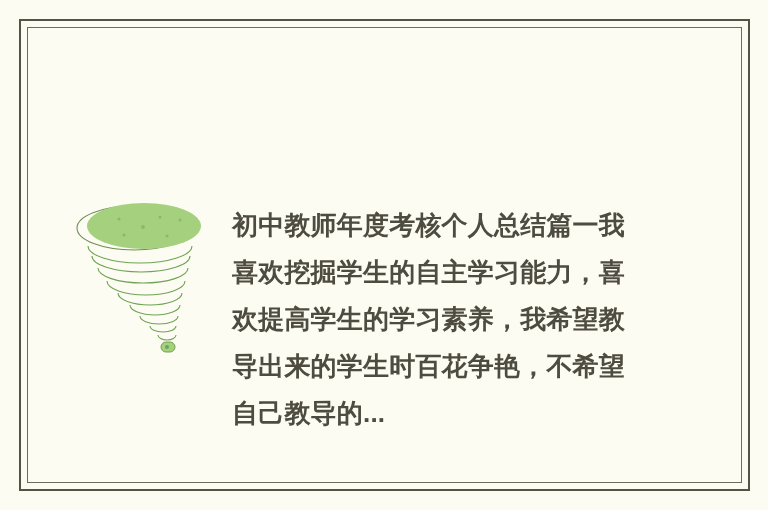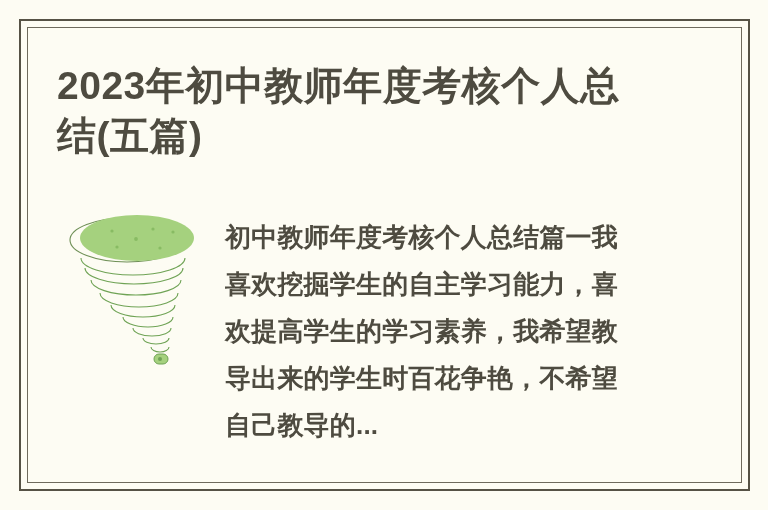--- a/index.html
+++ b/index.html
@@ -56,24 +56,25 @@
     line-height: 50px;
     letter-spacing: 0.5px;
     color: #4E4B40;
     white-space: pre-line;
   }
 
   
   .content {
     position: absolute;
     left: 57px;
-    top: 208px;
+    top: 196px;
     width: 600px;
     display: flex;
     align-items: flex-start;
+    justify-content: center;
   }
 
   .thumb {
     flex: 0 0 auto;
     width: 150px;
     height: 170px;
     margin-right: 18px;
   }
   .thumb svg {
     display: block;
@@ -94,21 +95,20 @@
   }
 </style>
 </head>
 <body>
 
 <div class="page">
 
   <div class="frame-outer"></div>
   <div class="frame-inner"></div>
 
-  <div class="title">2023年初中教师年度考核个人总结(五篇)</div>
 
   <div class="content">
 
     <div class="thumb">
       <svg viewBox="0 0 150 170" xmlns="http://www.w3.org/2000/svg">
 
         <ellipse cx="70" cy="32" rx="57" ry="22" fill="none" stroke="#6E8F55" stroke-width="1.1"></ellipse>
 
         <ellipse cx="80" cy="30" rx="57" ry="23" fill="#A5D17E"></ellipse>
 

